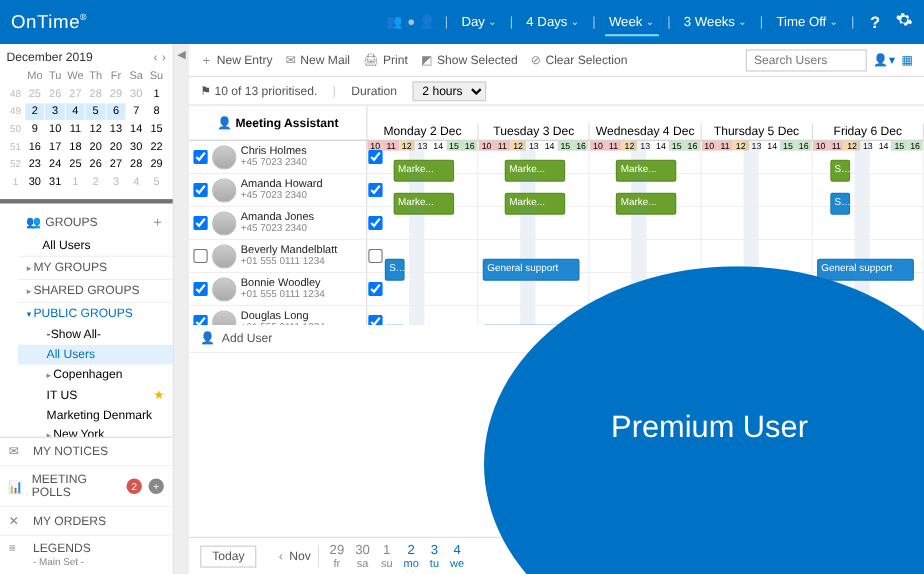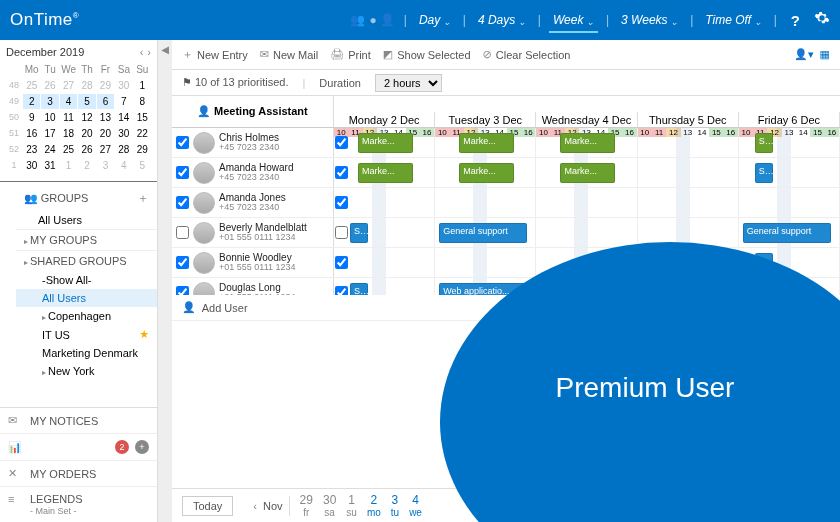--- a/index.html
+++ b/index.html
@@ -4,32 +4,32 @@
 <style>
   * { box-sizing: border-box; margin: 0; padding: 0; font-family: "Segoe UI", Arial, sans-serif; }
   body { width: 840px; height: 522px; overflow: hidden; background: #fff; position: relative; }
   
   .topbar { height: 40px; background: #0072c6; color: #fff; display: flex; align-items: center; padding: 0 10px; }
   .logo { font-size: 17px; font-weight: 300; letter-spacing: .5px; }
   .logo sup { font-size: 8px; vertical-align: super; }
   .topbar-spacer { flex: 1; }
   .topnav { display: flex; align-items: center; gap: 4px; font-size: 12px; }
   .topnav .sep { opacity: .6; margin: 0 4px; }
-  .tn-item { padding: 6px 4px; cursor: pointer; display: flex; align-items: flex-end; gap: 3px; font-style: italic; }
+  .tn-item { padding: 6px 4px; cursor: pointer; display: flex; align-items: center; gap: 3px; }
   .tn-item.active { border-bottom: 2px solid #7dd3fc; padding-bottom: 4px; }
   .chev { font-size: 9px; opacity: .8; }
   .topright { display: flex; align-items: center; gap: 14px; margin-left: 10px; }
   .ico { width: 16px; height: 16px; display: inline-block; }
   
   .body { display: flex; height: calc(100% - 40px); }
   .sidebar { width: 158px; border-right: 1px solid #ddd; display: flex; flex-direction: column; font-size: 11px; }
   .sb-collapse { width: 14px; background: #eee; display: flex; align-items: flex-start; justify-content: center; padding-top: 4px; cursor: pointer; color: #888; font-size: 10px; }
   .main { flex: 1; display: flex; flex-direction: column; position: relative; }
   
-  .minical { padding: 6px 6px 8px; border-bottom: 1px solid #737373; }
+  .minical { padding: 6px 6px 8px; border-bottom: 4px solid #737373; }
   .mc-head { display: flex; align-items: center; justify-content: space-between; font-size: 11px; color: #333; margin-bottom: 4px; }
   .mc-arrows { display:flex; gap:4px; color:#888; }
   .mc-grid { display: grid; grid-template-columns: 16px repeat(7, 1fr); gap: 1px; font-size: 10px; }
   .mc-grid div { text-align: center; padding: 2px 0; }
   .mc-dow { color: #888; }
   .mc-wn { color: #bbb; font-size: 9px; }
   .mc-sel { background: #d6ecff; }
   .mc-dim { color: #bbb; }
   
   .tree { flex: 1; overflow: auto; padding: 4px 0; margin-left: 16px; }
@@ -74,21 +74,21 @@
   .prow { display:flex; height:30px; border-bottom:1px solid #eee; }
   .pcell-assist { width:162px; border-right:1px solid #ddd; display:flex; align-items:center; padding:0 4px; gap:4px; }
   .pcell-assist input { margin:0; }
   .avatar { width:22px; height:22px; border-radius:50%; background:linear-gradient(#ccc,#aaa); flex-shrink:0; display:flex; align-items:center; justify-content:center; font-size:9px; color:#0072c6; font-weight:600; border:1px solid #bbb; }
   .pinfo { display:flex; flex-direction:column; line-height:1.1; overflow:hidden; }
   .pname { font-size:10px; color:#222; white-space:nowrap; overflow:hidden; text-overflow:ellipsis; }
   .pphone { font-size:9px; color:#888; white-space:nowrap; }
   .pcell-days { flex:1; display:flex; position:relative; }
   .pcell-days .day { flex:1; border-right:1px solid #eee; position:relative; display:flex; align-items:center; }
   .pcell-days .day .chk { position:absolute; left:1px; top:8px; }
-  .evt { position:absolute; top:5px; height:20px; border-radius:2px; font-size:9px; color:#fff; padding:3px 4px; white-space:nowrap; overflow:hidden; text-overflow:ellipsis; box-shadow:0 0 0 1px rgba(0,0,0,.15) inset; }
+  .evt { position:absolute; top:17px; height:20px; border-radius:2px; font-size:9px; color:#fff; padding:3px 4px; white-space:nowrap; overflow:hidden; text-overflow:ellipsis; box-shadow:0 0 0 1px rgba(0,0,0,.15) inset; }
   .evt.green { background:#6aa12d; }
   .evt.blue { background:#1f88d0; }
   .evt.sm { width:18px; }
   .evt.med { width:55px; }
   .evt.lg { width:88px; }
   .vshade { position:absolute; top:0; bottom:0; background:rgba(100,140,200,.12); }
   .add-user { display:flex; align-items:center; gap:6px; padding:6px 10px; font-size:11px; color:#555; border-bottom:1px solid #eee; }
   
   .bottomnav { height:34px; border-top:1px solid #ddd; display:flex; align-items:center; padding:0 10px; font-size:11px; color:#555; gap:20px; }
   .bn-today { border:1px solid #ccc; padding:3px 10px; cursor:pointer; }
@@ -227,20 +227,23 @@
       </div>
       <div class="tree-item" style="padding-left:22px">
           <span>All Users</span>
         </div>
       <div class="tree-h">
           <span><span class="tri">▸</span><span>MY GROUPS</span></span>
         </div>
       <div class="tree-h">
           <span><span class="tri">▸</span><span>SHARED GROUPS</span></span>
         </div>
+      <div class="tree-h">
+          <span style="color:#0072c6"><span class="tri" style="color:#0072c6">▾</span><span>PUBLIC GROUPS</span></span>
+        </div>
       <div id="pg-list">
           <div class="tree-item tree-sub ">
     <span>-Show All-</span>
 
   </div>
           <div class="tree-item tree-sub sel pub">
     <span>All Users</span>
 
   </div>
           <div class="tree-item tree-sub ">
@@ -262,20 +265,21 @@
         </div>
     </div>
 
     <div class="sb-stack">
       <div class="sb-row">
           <span class="sb-ico">✉</span>
           <span>MY NOTICES</span>
         </div>
       <div class="sb-row">
           <span class="sb-ico">📊</span>
+          <span>MEETING POLLS</span>
         <span style="margin-left:auto;display:flex;gap:2px">
           <span class="badge">2</span>
           <span class="badge" style="background:#888">+</span>
         </span>
       </div>
       <div class="sb-row">
           <span class="sb-ico">✕</span>
           <span>MY ORDERS</span>
         </div>
       <div class="sb-row" style="flex-direction:column;align-items:flex-start;gap:1px">
@@ -306,20 +310,21 @@
         </span>
       <span class="tb-btn">
           <span class="tb-ic">◩</span>
           <span>Show Selected</span>
         </span>
       <span class="tb-btn">
           <span class="tb-ic">⊘</span>
           <span>Clear Selection</span>
         </span>
       <div class="search">
+        <input placeholder="Search Users" style="">
         <div class="search-after">
           <span>👤▾</span>
           <span>▦</span>
         </div>
       </div>
     </div>
     <div class="toolbar2">
       <span>⚑ <span>10 of 13 prioritised.</span></span>
       <span style="color:#ccc">|</span>
       <span>Duration</span>

